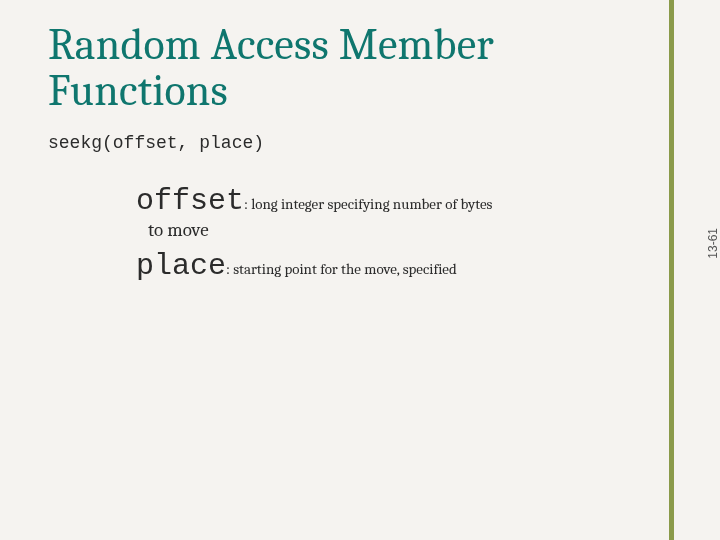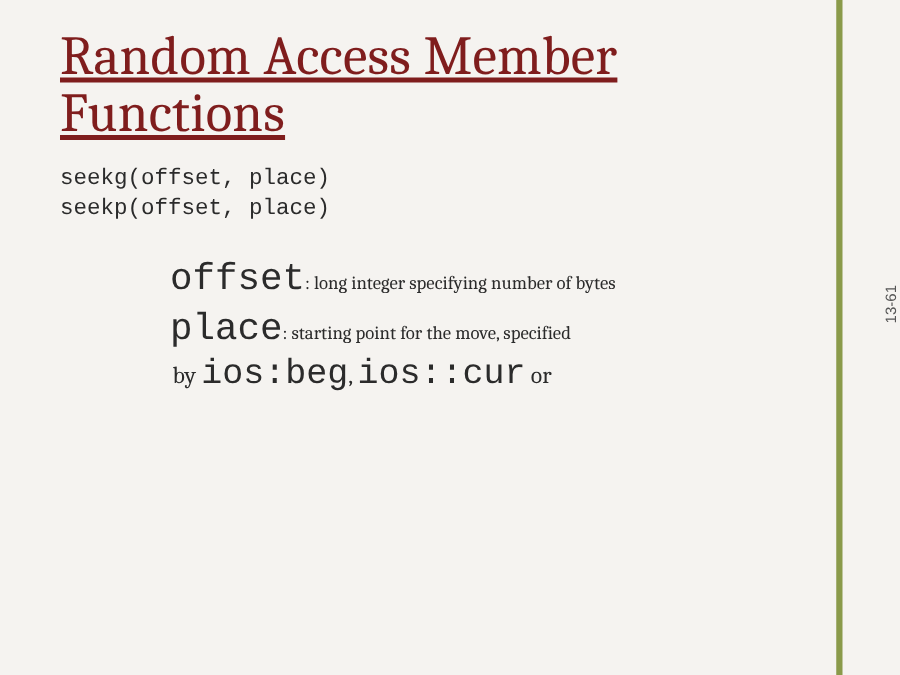--- a/index.html
+++ b/index.html
@@ -21,25 +21,24 @@
     position: absolute;
     top: 0;
     right: 46px;
     width: 5px;
     height: 100%;
     background: #8a9a4a;
   }
   .title {
     font-size: 44px;
     font-weight: 400;
-    color: #7f1d1d;
+    color: #0f766e;
     line-height: 1.05;
     letter-spacing: 0.2px;
     margin-bottom: 18px;
-    text-decoration: underline;
   }
   .signatures {
     font-family: 'Courier New', Courier, monospace;
     font-size: 18px;
     color: #2b2b2b;
     line-height: 1.3;
     margin-bottom: 28px;
   }
   .sig-line { white-space: pre; }
   .defs {
@@ -89,32 +88,29 @@
 </head>
 <body>
 
 <div class="slide">
   <div class="accent-bar"></div>
 
   <h1 class="title">Random Access Member Functions</h1>
 
   <div class="signatures">
     <div class="sig-line">seekg(offset, place)</div>
-    <div class="sig-line">seekp(offset, place)</div>
   </div>
 
   <div class="defs">
 
     <div class="def-block">
       <span class="term">offset</span><span class="def-text-first">: long integer specifying number of bytes</span>
+      <span class="def-text-cont">to move</span>
     </div>
 
     <div class="def-block def-block-place">
       <span class="term">place</span><span class="def-text-first">:  starting point for the move,  specified</span>
-      <span class="def-text-cont">
-        <span class="small-word">by </span><span class="inline-code">ios:beg</span><span class="small-word">, </span><span class="inline-code">ios::cur</span><span class="small-word"> or</span>
-      </span>
     </div>
 
   </div>
 
   <div class="page-num">13-61</div>
 </div>
 
 </body></html>

